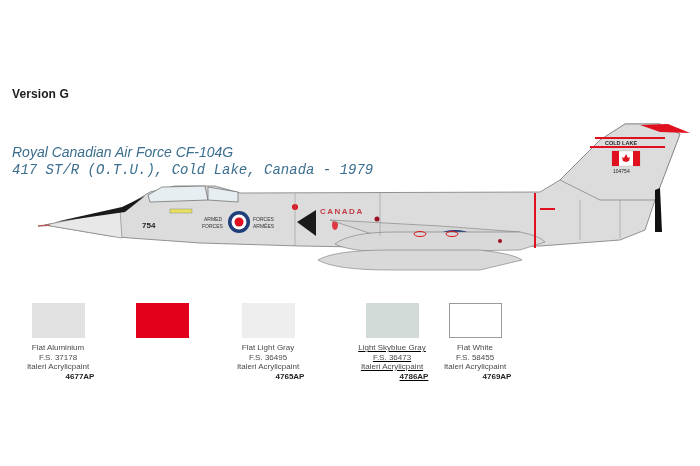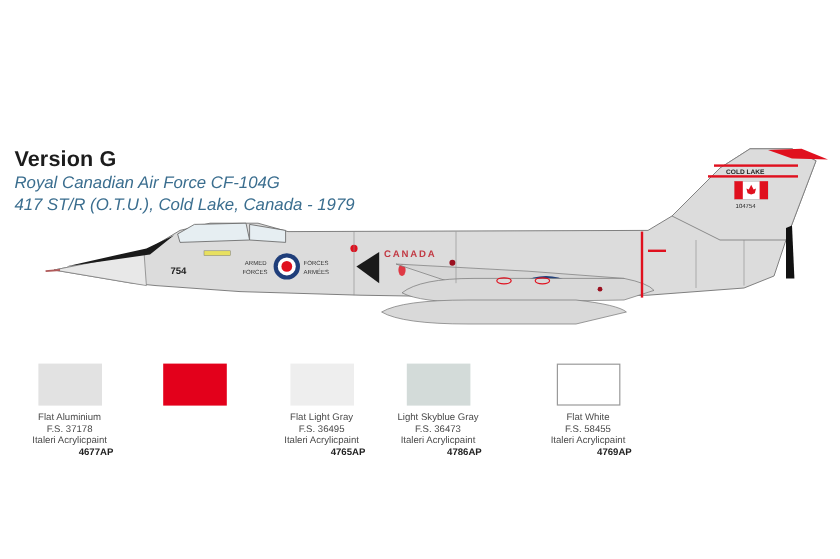--- a/index.html
+++ b/index.html
@@ -1,20 +1,20 @@
 <!DOCTYPE html>
 <html><head>
 <meta charset="utf-8">
 <style>
   html,body{margin:0;padding:0;background:#ffffff;}
   body{width:700px;height:466px;position:relative;overflow:hidden;font-family:"Liberation Sans",sans-serif;}
-  .title{position:absolute;left:12px;top:87px;font-size:18px;font-weight:bold;color:#1c1c1c;letter-spacing:0.1px;margin-top:35px;}
+  .title{position:absolute;left:12px;top:87px;font-size:12px;font-weight:bold;color:#1c1c1c;letter-spacing:0.1px;}
   .subtitle{position:absolute;left:12px;font-size:14px;font-style:italic;color:#3b6e8f;margin-top:36px;}
   .sub1{top:108px;}
-  .sub2{top:126px;}
+  .sub2{top:126px;font-family:Liberation Mono, monospace;}
   .aircraft{position:absolute;left:0;top:110px;width:700px;height:180px;}
   .swatch{position:absolute;top:303px;width:104px;text-align:center;}
   .chip{width:53px;height:35px;margin:0 auto;box-sizing:border-box;}
   .label{font-size:8px;color:#4a4a4a;line-height:9.5px;margin-top:5px;}
   .label b{color:#222;margin-left:44px;}
 </style>
 </head>
 <body>
 
 <div class="title">Version G</div>
@@ -99,28 +99,28 @@
   <div class="chip" style="background:#e3001b;"></div>
 </div>
 <div class="swatch" style="left:216px;">
   <div class="chip" style="background:#eeeeee;"></div>
   <div class="label">
     <div>Flat Light Gray</div>
     <div>F.S. 36495</div>
     <div><span>Italeri Acrylicpaint</span> <b>4765AP</b></div>
   </div>
 </div>
-<div class="swatch" style="left:313px;">
+<div class="swatch" style="left:340px;text-decoration:underline;">
   <div class="chip" style="background:#d3dbd9;"></div>
   <div class="label">
     <div>Light Skyblue Gray</div>
     <div>F.S. 36473</div>
     <div><span>Italeri Acrylicpaint</span> <b>4786AP</b></div>
   </div>
 </div>
-<div class="swatch" style="left:438px;">
+<div class="swatch" style="left:423px;">
   <div class="chip" style="background:#ffffff;border:1.5px solid #9a9a9a;"></div>
   <div class="label">
     <div>Flat White</div>
     <div>F.S. 58455</div>
     <div><span>Italeri Acrylicpaint</span> <b>4769AP</b></div>
   </div>
 </div>
 
 </body></html>

